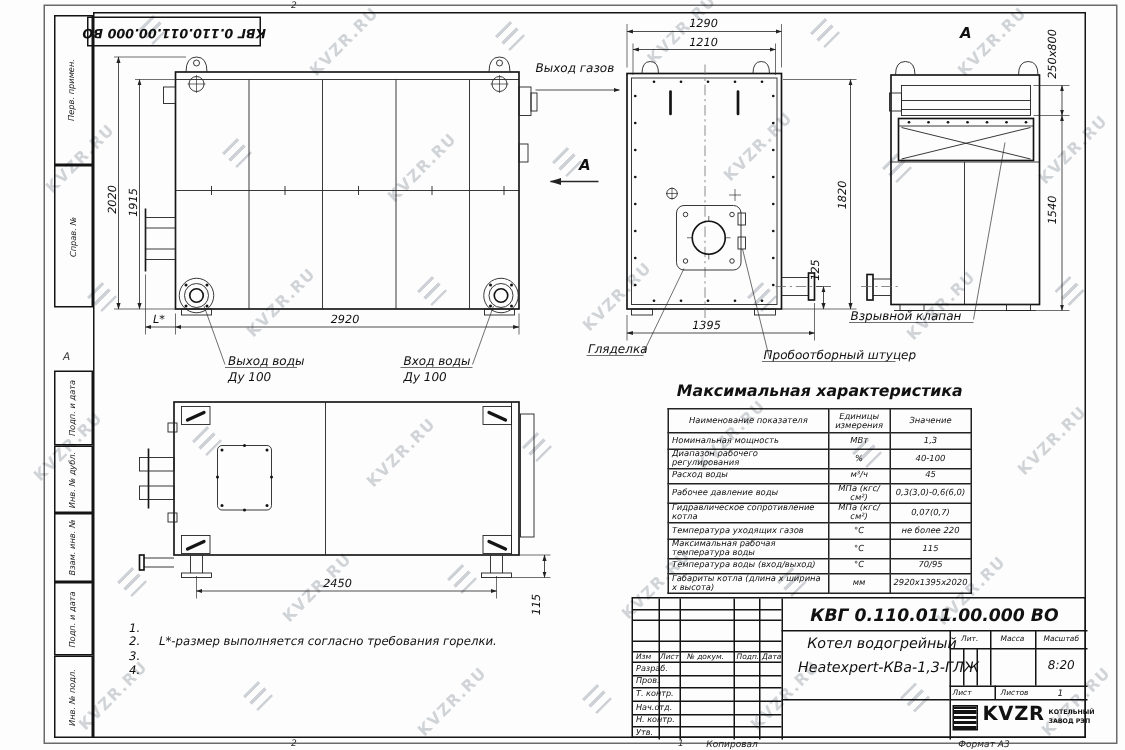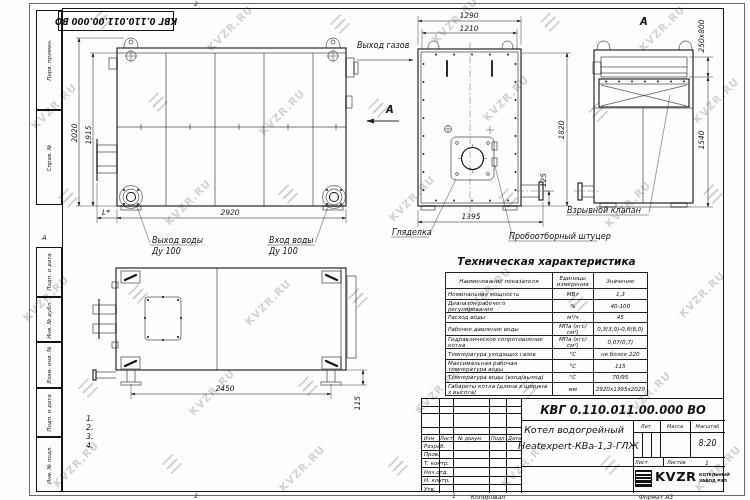--- a/index.html
+++ b/index.html
@@ -41,21 +41,21 @@
   .note .num{width:20px;font:italic 7.8px "DejaVu Sans",sans-serif;color:#111;flex:none;}
   .note .txt{width:292px;font:italic 7.8px "DejaVu Sans",sans-serif;color:#111;line-height:1.24;}
   
   .tb{position:absolute;left:421px;top:398px;width:303px;height:94px;border:1.3px solid #141414;box-sizing:border-box;z-index:3;}
   .tb .vl{position:absolute;width:1px;background:#141414;}
   .tb .hl{position:absolute;height:1px;background:#141414;}
   .tb .lab{position:absolute;font:italic 5px "DejaVu Sans",sans-serif;color:#111;white-space:nowrap;}
   .tb .rlab{position:absolute;font:italic 5.4px "DejaVu Sans",sans-serif;color:#111;white-space:nowrap;}
   .tb .docnum{position:absolute;left:99px;top:0;width:204px;height:21px;display:flex;align-items:center;justify-content:center;
        font:italic bold 11.5px "DejaVu Sans",sans-serif;color:#111;white-space:nowrap;}
-  .tb .pname{position:absolute;left:96px;top:22px;width:112px;text-align:center;
+  .tb .pname{position:absolute;left:110px;top:22px;width:112px;text-align:center;
        font:italic 9.5px "DejaVu Sans",sans-serif;color:#111;white-space:nowrap;}
   .tb .scale{position:absolute;font:italic 8px "DejaVu Sans",sans-serif;color:#111;}
   .logo-ico{position:absolute;left:213px;top:71px;width:17px;height:17px;border:1px solid #111;box-sizing:border-box;
        background:repeating-linear-gradient(0deg,#141414 0 2.2px,#fdfdfd 2.2px 3.4px);}
   .logo-txt{position:absolute;left:233px;top:70px;font:bold 13px "DejaVu Sans",sans-serif;color:#111;letter-spacing:.5px;}
   .logo-sub{position:absolute;left:277px;top:73px;font:bold 4.2px "DejaVu Sans",sans-serif;color:#111;line-height:1.4;}
   .bml{position:absolute;font:italic 6px "DejaVu Sans",sans-serif;color:#222;z-index:3;}
   
   .wm{position:absolute;inset:0;z-index:5;pointer-events:none;mix-blend-mode:multiply;}
   .wm-t{position:absolute;font:bold 10.5px "DejaVu Sans",sans-serif;color:#c4c8cd;transform:rotate(-45deg);
@@ -389,21 +389,21 @@
         <line class="ext" x1="331" y1="384" x2="331" y2="399"></line>
       <line class="dim" x1="131" y1="394" x2="331" y2="394" marker-start="url(#ar)" marker-end="url(#ar)"></line>
       <text class="dt" x="225" y="391" text-anchor="middle">2450</text>
       <line class="ext" x1="346" y1="370" x2="367" y2="370"></line>
         <line class="ext" x1="341" y1="385" x2="367" y2="385"></line>
       <line class="dim" x1="363" y1="370" x2="363" y2="385" marker-start="url(#ar)" marker-end="url(#ar)"></line>
       <text class="dt" x="360" y="403" text-anchor="middle" transform="rotate(-90 360 403)">115</text>
     </g>
   </svg>
 
-  <div class="ttitle">Техническая характеристика</div>
+  <div class="ttitle">Максимальная характеристика</div>
   <table class="tech">
     <tbody>
         <tr>
       <th style="width:123px;">Наименование показателя</th>
       <th style="width:42px;">Единицы измерения</th>
       <th style="width:38px;">Значение</th>
     </tr>
     <tr>
           <td>Номинальная мощность</td>
           <td class="c">МВт</td>
@@ -451,20 +451,21 @@
         </tr>
   </tbody>
     </table>
 
   <div class="notes">
     <div class="note">
         <span class="num">1.</span>
       </div>
     <div class="note">
         <span class="num">2.</span>
+        <span class="txt">L*-размер выполняется согласно требования горелки.</span>
       </div>
     <div class="note">
         <span class="num">3.</span>
       </div>
     <div class="note">
         <span class="num">4.</span>
       </div>
   </div>
 
   <div class="tb">

